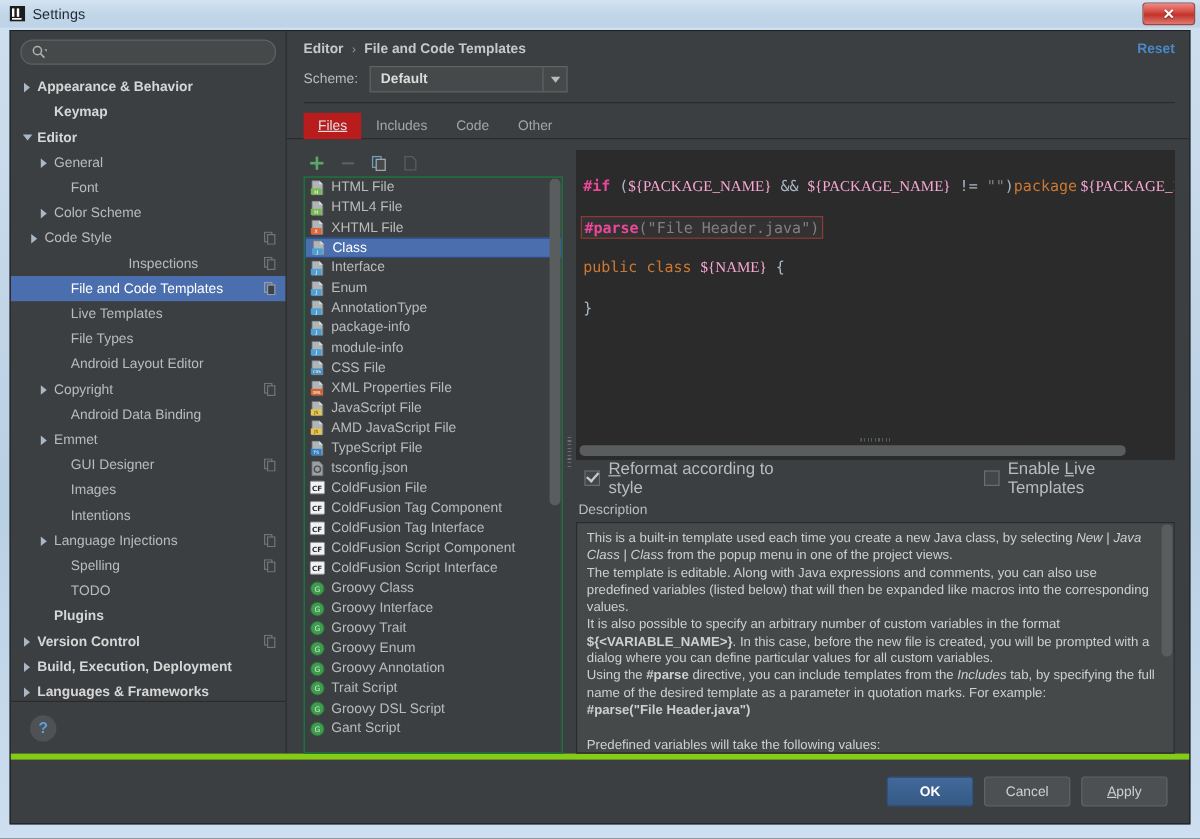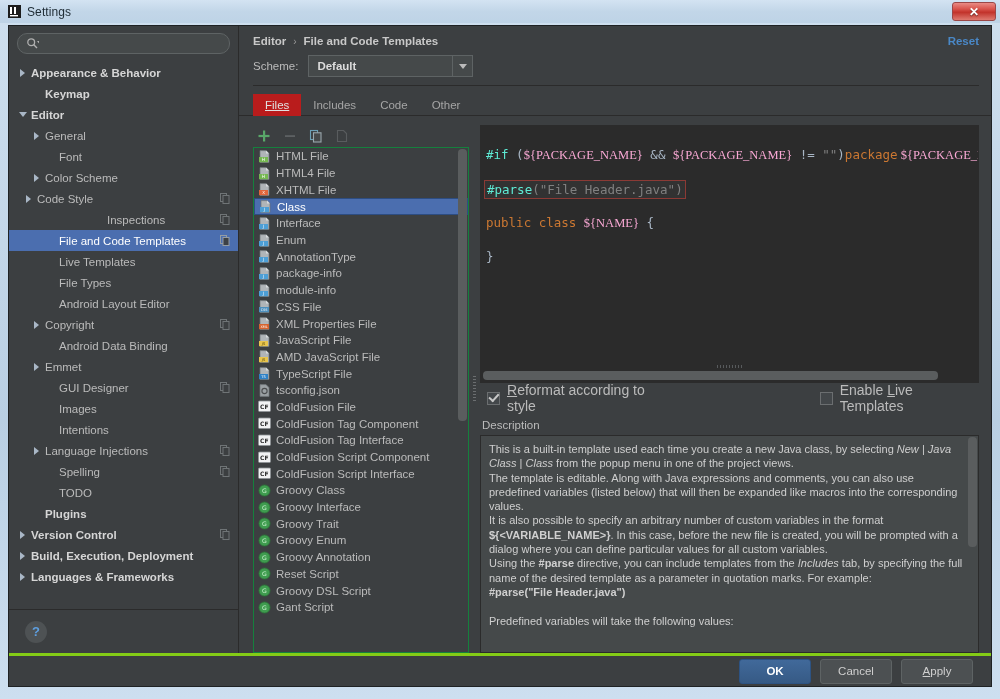--- a/index.html
+++ b/index.html
@@ -312,21 +312,21 @@
   }
   #code {
     font-family: "DejaVu Sans Mono", monospace;
     font-size: 12.5px;
     line-height: 17px;
     padding: 3px 0 0 5px;
     white-space: pre;
     color: #a9b7c6;
   }
   .cl { display: block; height: 17px; }
-  .kw    { color: #5eead4; font-weight: normal; margin-top: 44px; }   
+  .kw    { color: #ec4899; font-weight: bold; margin-top: 44px; }   
   .var   { color: #f9a8d4; font-family: Liberation Serif, serif; }                      
   .plain { color: #a9b7c6; }
   .str   { color: #808080; }
   .pkg   { color: #cc7832; }
   .hl-box {
     display: inline-block;
     border: 1px solid #8b3a35;
     background: #323232;
     padding: 0 2px;
     margin-left: -2px;
@@ -397,25 +397,25 @@
   #desc-vscroll {
     position: absolute; right: 1px; top: 1px; bottom: 1px; width: 9px;
   }
   #desc-vthumb {
     position: absolute; right: 0; top: 0; width: 9px; height: 110px;
     background: #5a5d5e; border-radius: 4px;
   }
 
   
   #button-bar {
-    height: 33px;
+    height: 58px;
     display: flex; align-items: center; justify-content: flex-end;
     padding-right: 18px;
     gap: 9px;
-    border-top: 3px solid #84cc16;
+    border-top: 5px solid #84cc16;
   }
   .dlg-btn {
     min-width: 72px; height: 25px;
     padding: 0 14px;
     border: 1px solid #5e6364;
     border-radius: 3px;
     background: #4c5052;
     color: #cfcfcf; font-size: 11.5px;
     display:flex; align-items:center; justify-content:center;
     cursor: pointer;
@@ -926,21 +926,21 @@
                     </span>
                     <span>Groovy Annotation</span>
                   </div>
                   <div class="list-item">
                     <span class="ficon">
                       <svg width="13" height="13" viewBox="0 0 13 13">
                         <circle cx="6.5" cy="6.5" r="5.6" fill="#3f9c4f" stroke="#2d7038" stroke-width="0.8"></circle>
                         <text x="6.5" y="9" font-size="6.2" fill="#c8f0ce" text-anchor="middle" font-family="DejaVu Sans">G</text>
                       </svg>
                     </span>
-                    <span>Reset Script</span>
+                    <span>Trait Script</span>
                   </div>
                   <div class="list-item">
                     <span class="ficon">
                       <svg width="13" height="13" viewBox="0 0 13 13">
                         <circle cx="6.5" cy="6.5" r="5.6" fill="#3f9c4f" stroke="#2d7038" stroke-width="0.8"></circle>
                         <text x="6.5" y="9" font-size="6.2" fill="#c8f0ce" text-anchor="middle" font-family="DejaVu Sans">G</text>
                       </svg>
                     </span>
                     <span>Groovy DSL Script</span>
                   </div>

